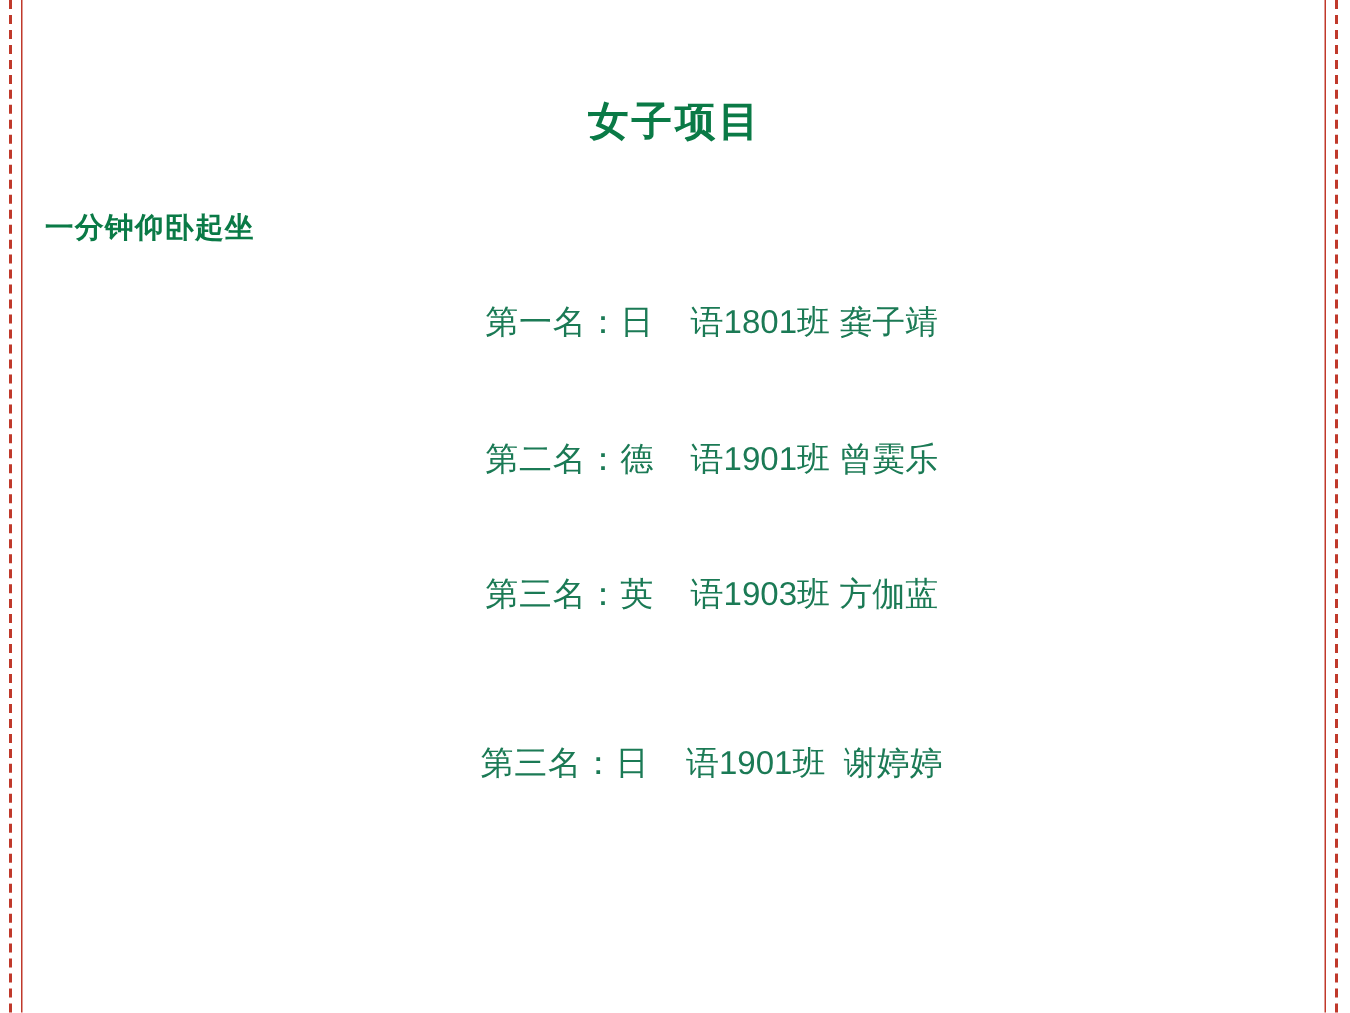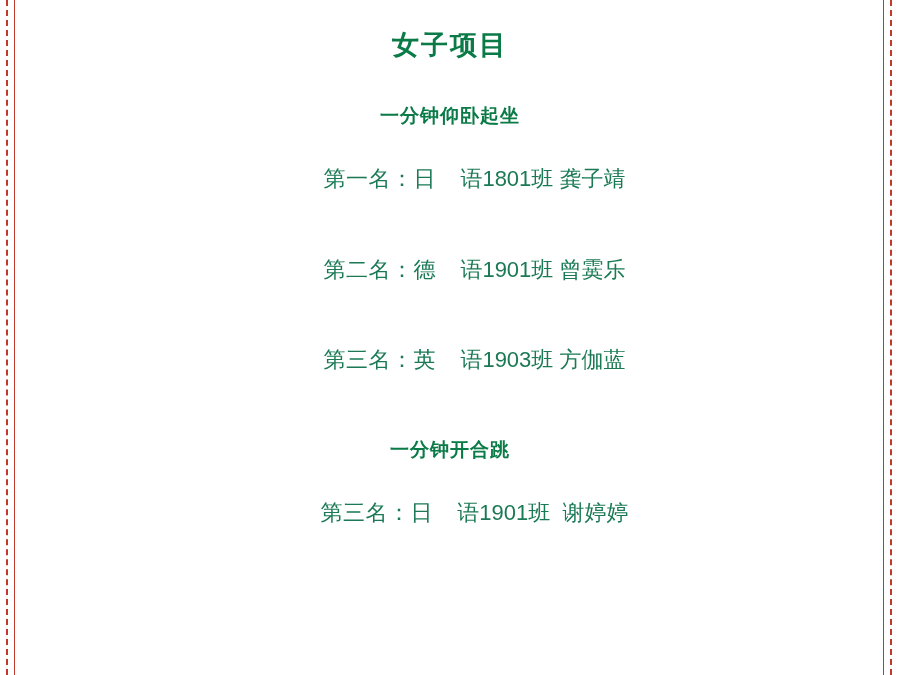--- a/index.html
+++ b/index.html
@@ -40,31 +40,30 @@
     top: 0;
     bottom: 0;
   }
 
   .doc-title {
     text-align: center;
     color: #0a7a46;
     font-size: 27px;
     font-weight: bold;
     letter-spacing: 2px;
-    margin-top: 27px;
+    margin-top: 63px;
   }
 
   .section {
     margin-top: 40px;
   }
   .section:first-of-type {
     margin-top: 48px;
   }
   .section-title {
-    text-align: center;
     color: #0a7a46;
     font-size: 19px;
     font-weight: bold;
     letter-spacing: 1px;
     margin-bottom: 14px;
   }
   .entry {
     color: #1b7a55;
     font-size: 22px;
     text-align: center;
@@ -102,20 +101,19 @@
       </div>
       <div class="entry">
         <span class="rank">第二名：德</span><span>    </span><span class="clazz">语1901班</span><span> </span><span class="name">曾霙乐</span>
       </div>
       <div class="entry">
         <span class="rank">第三名：英</span><span>    </span><span class="clazz">语1903班</span><span> </span><span class="name">方伽蓝</span>
       </div>
     </div>
 
     <div class="section">
-      <div class="section-title">一分钟开合跳</div>
       <div class="entry">
         <span class="rank">第三名：日</span><span>    </span><span class="clazz">语1901班</span><span>  </span><span class="name">谢婷婷</span>
       </div>
     </div>
 
   </div>
 </div>
 
 </body></html>

